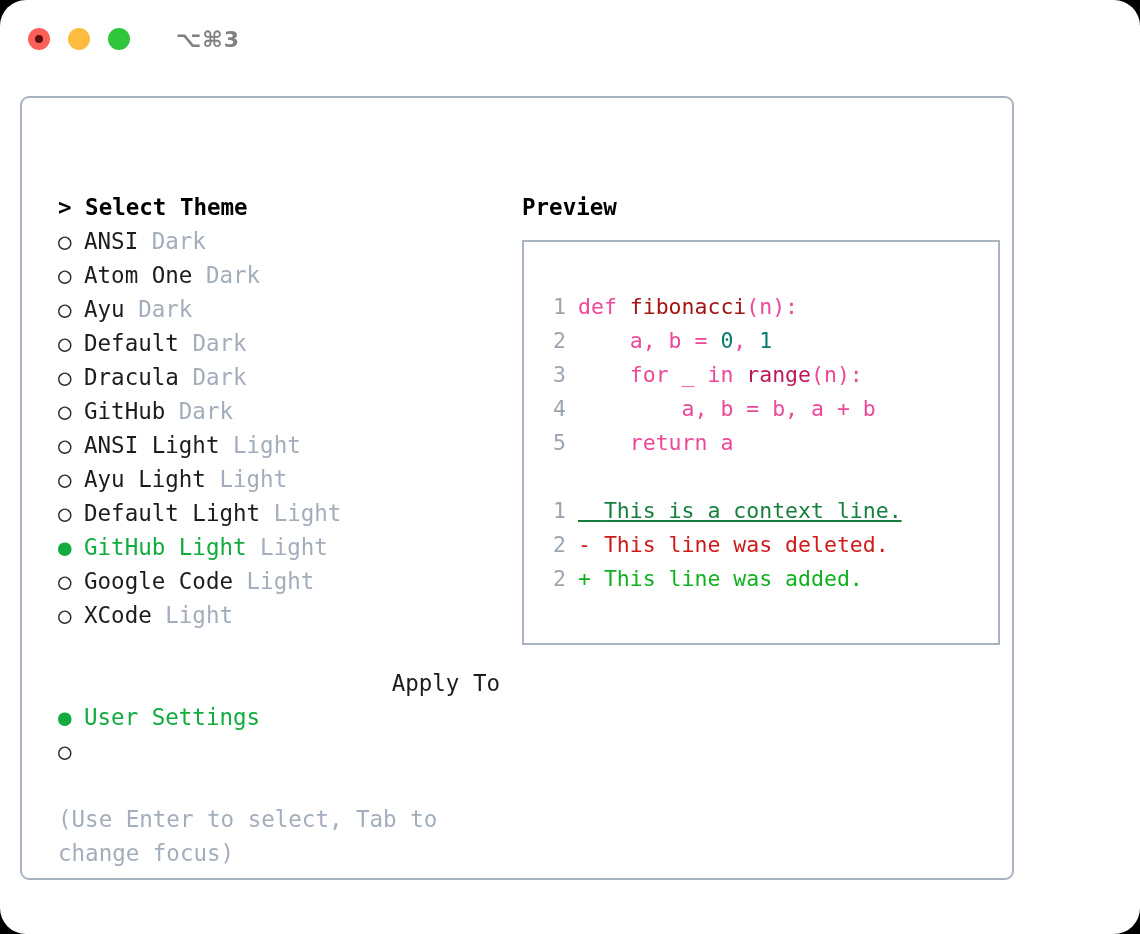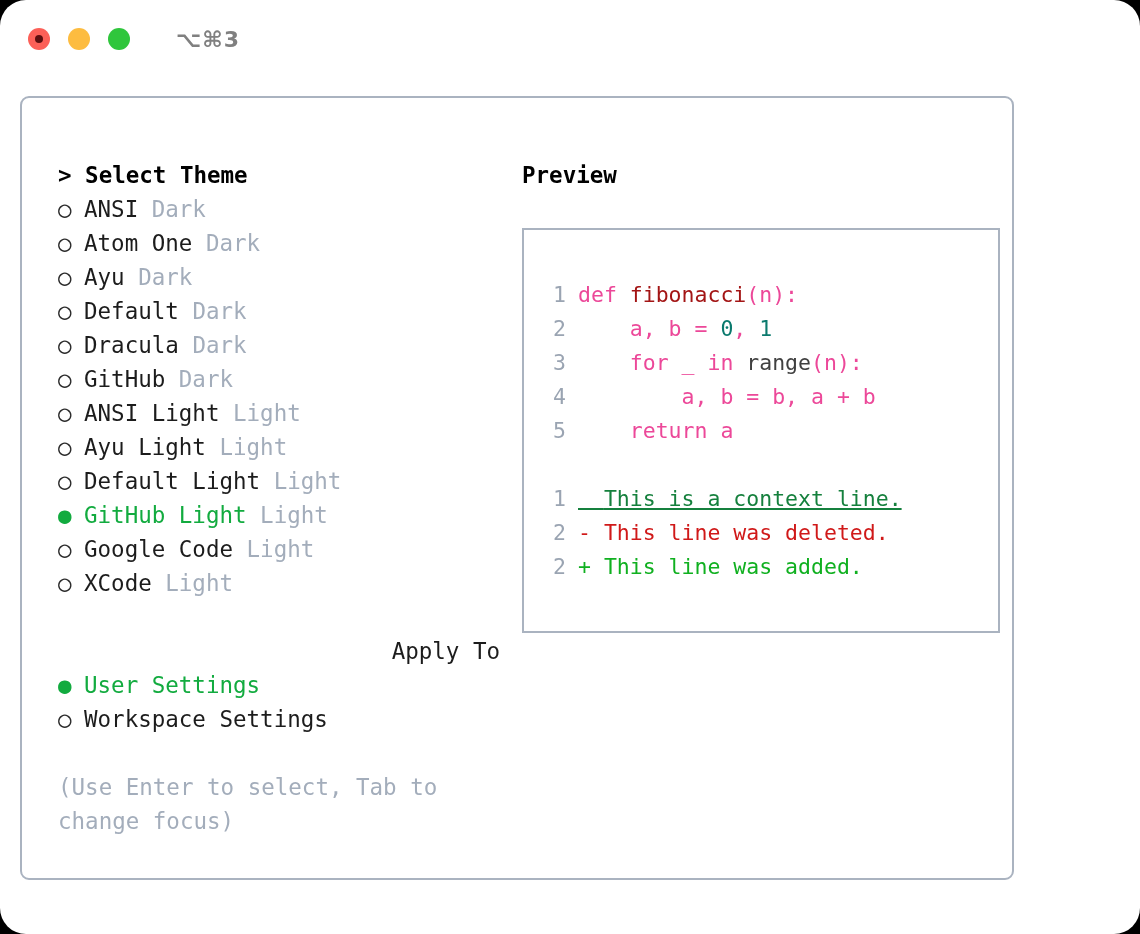--- a/index.html
+++ b/index.html
@@ -66,24 +66,24 @@
     left: 20px; top: 96px;
     width: 994px;
     height: 784px;
     border: 2px solid #aab3c0;
     border-radius: 9px;
     background: #ffffff;
   }
 
   .panel-inner {
     position: absolute;
-    left: 0; top: 0;
+    left: 0; top: 8px;
     width: 100%; height: 100%;
     display: flex;
-    padding: 60px 0 0 18px;
+    padding: 84px 0 0 18px;
   }
 
   
   .left-col {
     width: 460px;
     font-family: "DejaVu Sans Mono", "Liberation Mono", monospace;
     font-size: 22.5px;
     line-height: 34px;
     color: #1c1c1c;
     padding-left: 18px;
@@ -139,21 +139,21 @@
     flex: 1;
     padding-left: 22px;
     font-family: "DejaVu Sans Mono", "Liberation Mono", monospace;
   }
 
   .preview-head {
     font-size: 22.5px;
     line-height: 34px;
     font-weight: bold;
     color: #000000;
-    margin-bottom: 36px;
+    margin-bottom: 16px;
   }
 
   .preview-box {
     width: 478px;
     height: 405px;
     border: 2px solid #aab3c0;
     background: #ffffff;
     padding: 48px 0 0 16px;
   }
 
@@ -169,21 +169,21 @@
     flex: 0 0 26px;
     text-align: right;
     color: #9aa4b2;
     margin-right: 12px;
   }
 
   .code-text { color: #ec4899; }
 
   .tok-fn     { color: #a31515; }
   .tok-num    { color: #0b7a6e; }
-  .tok-builtin{ color: #404040; }
+  .tok-builtin{ color: #be185d; }
 
   .diff-context { color: #15803d; text-decoration: underline; }
   .diff-del     { color: #d01919; }
   .diff-add     { color: #10b020; }
 
   .blank-row { height: 34px; }
 </style>
 </head>
 <body>
 
@@ -219,21 +219,21 @@
             <div class="opt-row"><span class="bullet">○</span><span class="opt-label">Google Code</span><span> </span><span class="opt-suffix">Light</span></div>
             <div class="opt-row"><span class="bullet">○</span><span class="opt-label">XCode</span><span> </span><span class="opt-suffix">Light</span></div>
           </div>
 
         <div class="spacer-line"></div>
 
         <div class="apply-head">Apply To</div>
 
         <div id="apply-list">
             <div class="opt-row"><span class="bullet bullet-filled">●</span><span class="opt-label selected">User Settings</span></div>
-            <div class="opt-row"><span class="bullet">○</span><span class="opt-label">Workspace Settings</span></div>
+            <div class="opt-row"><span class="bullet">○</span></div>
           </div>
 
         <div class="spacer-line"></div>
 
         <div class="hint">(Use Enter to select, Tab to change focus)</div>
       </div>
 
       <div class="right-col">
         <div class="preview-head">Preview</div>
 

